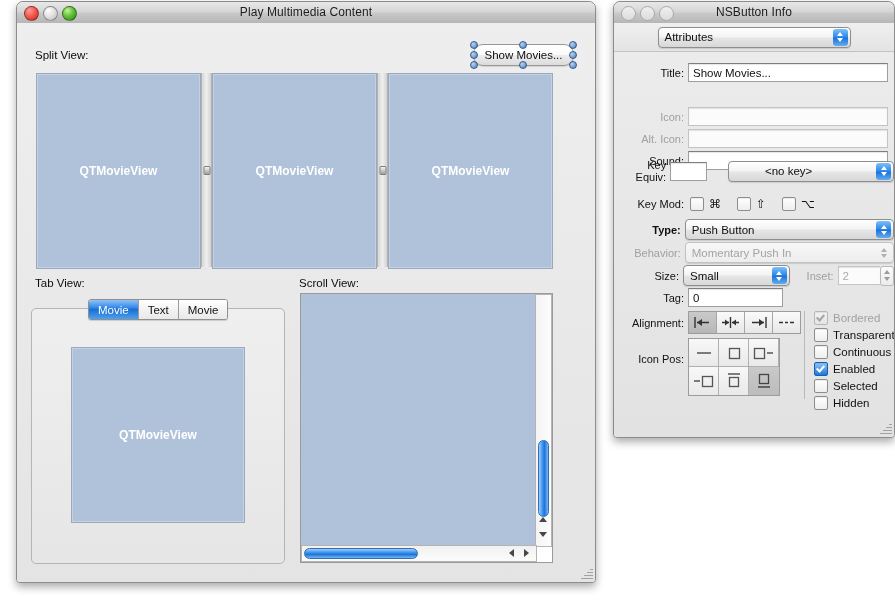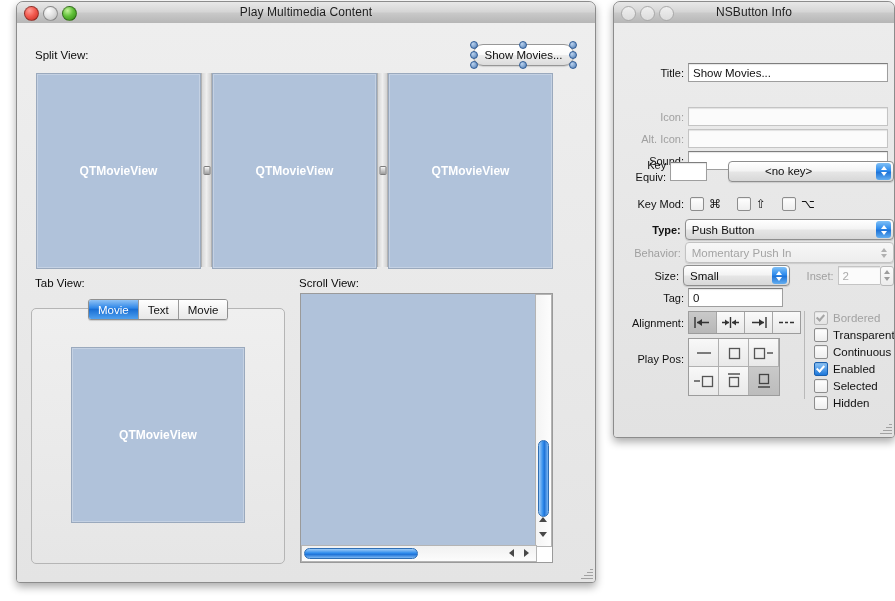--- a/index.html
+++ b/index.html
@@ -243,20 +243,29 @@
     <div class="lights">
       <div class="lt inactive"></div>
       <div class="lt inactive"></div>
       <div class="lt inactive"></div>
     </div>
     <div class="title">NSButton Info</div>
   </div>
 
   <div class="insp-body">
 
+    <div class="insp-top">
+      <div class="popup" style="width:165px;">
+        <span>Attributes</span>
+        <span class="chev">
+            <i class="u"></i>
+            <i class="d"></i>
+          </span>
+      </div>
+    </div>
 
     <div class="row" style="left:0;top:40px;width:100%;">
       <div class="lbl" style="width:70px;">Title:</div>
       <div class="tf" style="margin-left:4px;width:190px;">
         <span>Show Movies...</span>
       </div>
     </div>
 
 
     <div class="row" style="left:0;top:84px;width:100%;">
@@ -385,21 +394,21 @@
       </div>
       <div class="seg">
         <svg width="19" height="13" viewBox="0 0 19 13">
           <line x1="2" y1="6.5" x2="6" y2="6.5" stroke="#333" stroke-width="1.6"></line>
           <line x1="8" y1="6.5" x2="11" y2="6.5" stroke="#333" stroke-width="1.6"></line>
           <line x1="13" y1="6.5" x2="17" y2="6.5" stroke="#333" stroke-width="1.6"></line>
         </svg>
       </div>
     </div>
 
-    <div class="lbl" style="position:absolute;left:0;top:330px;width:70px;">Play Pos:</div>
+    <div class="lbl" style="position:absolute;left:0;top:330px;width:70px;">Icon Pos:</div>
     <div class="iconpos" style="left:74px;top:315px;">
       <div class="ip">
         <svg width="22" height="18" viewBox="0 0 22 18">
           <line x1="4" y1="9" x2="18" y2="9" stroke="#555" stroke-width="1.4"></line>
         </svg>
       </div>
       <div class="ip">
         <svg width="22" height="18" viewBox="0 0 22 18">
           <rect x="6.5" y="4.5" width="10" height="10" fill="none" stroke="#555" stroke-width="1.3"></rect>
         </svg>

